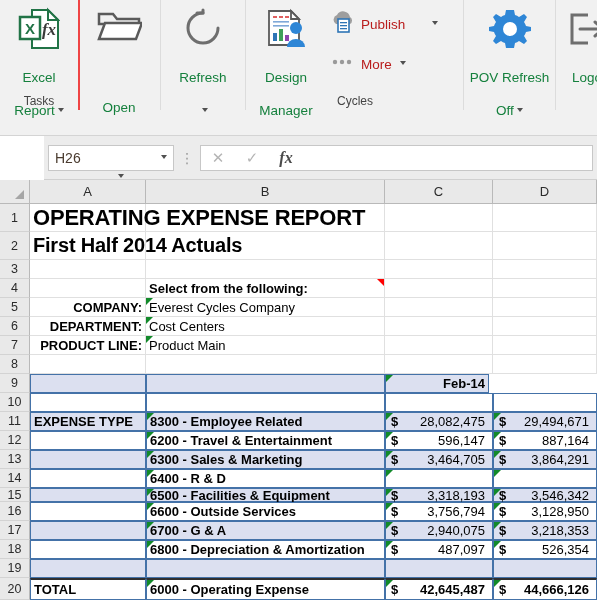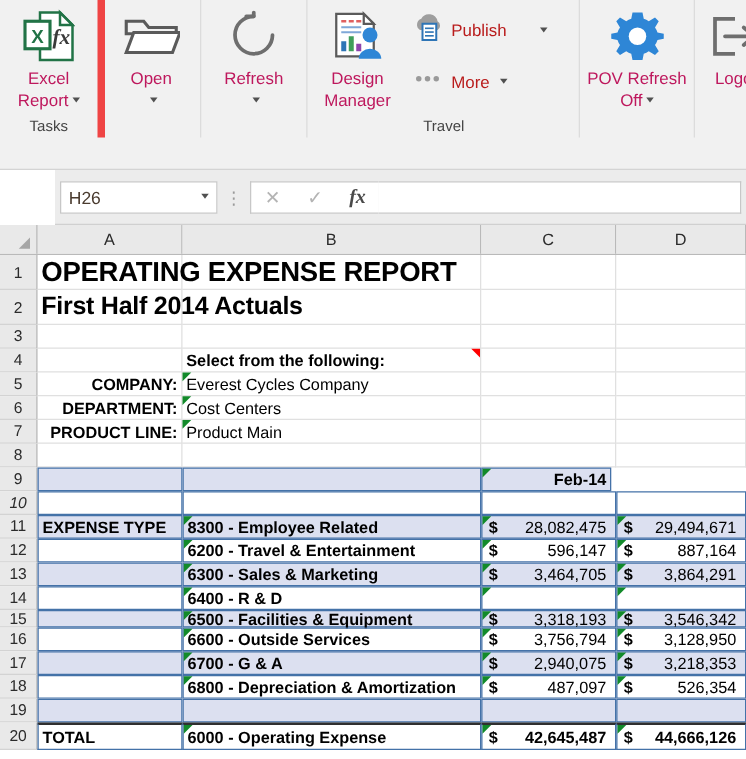--- a/index.html
+++ b/index.html
@@ -24,22 +24,22 @@
   .rb-group + .rb-group { border-left: 1px solid #dcdcdc; }
 
   .rb-btn {
     display: flex; flex-direction: column; align-items: center;
     justify-content: flex-start;
     padding: 6px 6px 0 6px;
     cursor: default;
     text-align: center;
   }
   .rb-btn .lbl {
-    font-size: 13.5px; color: #be185d; line-height: 15px;
-    margin-top: 3px; white-space: nowrap;
+    font-size: 13.5px; color: #15803d; line-height: 15px;
+    margin-top: 18px; white-space: nowrap;
   }
   .rb-icon { height: 46px; display: flex; align-items: center; justify-content: center; }
 
   .caret-dn {
     display: inline-block; width: 0; height: 0;
     border-left: 3.5px solid transparent;
     border-right: 3.5px solid transparent;
     border-top: 4px solid #505050;
     vertical-align: middle; margin-left: 3px; margin-bottom: 2px;
   }
@@ -185,21 +185,21 @@
             <path d="M30 3 l10 10 h-10 z" fill="#ffffff" stroke="#217346" stroke-width="2"></path>
             <rect x="2" y="10" width="20" height="22" fill="#ffffff" stroke="#217346" stroke-width="2.5"></rect>
             <text x="12" y="27" font-family="Liberation Sans, sans-serif" font-size="15" font-weight="bold" fill="#217346" text-anchor="middle">X</text>
             <text x="31" y="28" font-family="Liberation Serif, serif" font-size="17" font-style="italic" font-weight="bold" fill="#3a3a3a" text-anchor="middle">fx</text>
           </svg>
         </div>
         <div class="lbl">Excel</div>
         <div class="lbl"><span>Report</span><i class="caret-dn"></i></div>
       </div>
 
-      <div class="rb-btn" style="width:80px;border-left:6px solid #ef4444;height:110px;">
+      <div class="rb-btn" style="width:80px;border-left:2px solid #ef4444;height:110px;gap:36px;">
         <div class="rb-icon">
           <svg width="46" height="40" viewBox="0 0 46 40">
             <path d="M3 8 h14 l4 5 h22 v5 h-40 z" fill="none" stroke="#5a5a5a" stroke-width="2.5"></path>
             <path d="M3 33 l6 -16 h37 l-6 16 z" fill="#ffffff" stroke="#5a5a5a" stroke-width="2.5"></path>
           </svg>
         </div>
         <div class="lbl">Open</div>
         <div class="lbl caret-row"><i class="caret-dn"></i></div>
       </div>
       <div class="grp-label" style="left:0;width:78px;">Tasks</div>
@@ -261,21 +261,21 @@
               <circle cx="5" cy="7" r="2.2" fill="#9a9a9a"></circle>
               <circle cx="12" cy="7" r="2.2" fill="#9a9a9a"></circle>
               <circle cx="19" cy="7" r="2.2" fill="#9a9a9a"></circle>
             </svg>
           </span>
           <span class="lbl">More</span>
           <i class="caret-dn"></i>
         </div>
       </div>
 
-      <div class="grp-label" style="left:0;width:218px;">Travel</div>
+      <div class="grp-label" style="left:0;width:218px;">Cycles</div>
     </div>
 
     <div class="rb-group" style="width:92px;">
       <div class="rb-btn" style="width:91px;">
         <div class="rb-icon">
           <svg width="46" height="46" viewBox="0 0 46 46">
             <path d="M23 4 l4 0 1 5 a13 13 0 0 1 4 2 l5 -3 3 3 -3 5 a13 13 0 0 1 2 4 l5 1 0 4 -5 1 a13 13 0 0 1 -2 4 l3 5 -3 3 -5 -3 a13 13 0 0 1 -4 2 l-1 5 -4 0 -4 0 -1 -5 a13 13 0 0 1 -4 -2 l-5 3 -3 -3 3 -5 a13 13 0 0 1 -2 -4 l-5 -1 0 -4 5 -1 a13 13 0 0 1 2 -4 l-3 -5 3 -3 5 3 a13 13 0 0 1 4 -2 l1 -5 z" fill="#2e86d6"></path>
             <circle cx="23" cy="23" r="7" fill="#ffffff"></circle>
           </svg>
         </div>
@@ -407,21 +407,21 @@
     <div class="row" style="height:19px;">
       <div class="rh">9</div>
       <div class="cell cA bx fill"></div>
       <div class="cell cB bx fill"></div>
       <div class="cell cD bx fill t-right t-bold">
         <i class="gtri"></i>
         <span>Feb-14</span>
       </div>
     </div>
 
-    <div class="row" style="height:19px;font-style:italic;">
+    <div class="row" style="height:19px;">
       <div class="rh">10</div>
       <div class="cell cA bx"></div>
       <div class="cell cB bx"></div>
       <div class="cell cC bx"></div>
       <div class="cell cD bx"></div>
     </div>
 
     <div class="row" style="height:19px;">
       <div class="rh">11</div>
       <div class="cell cA bx fill t-bold">EXPENSE TYPE</div>

